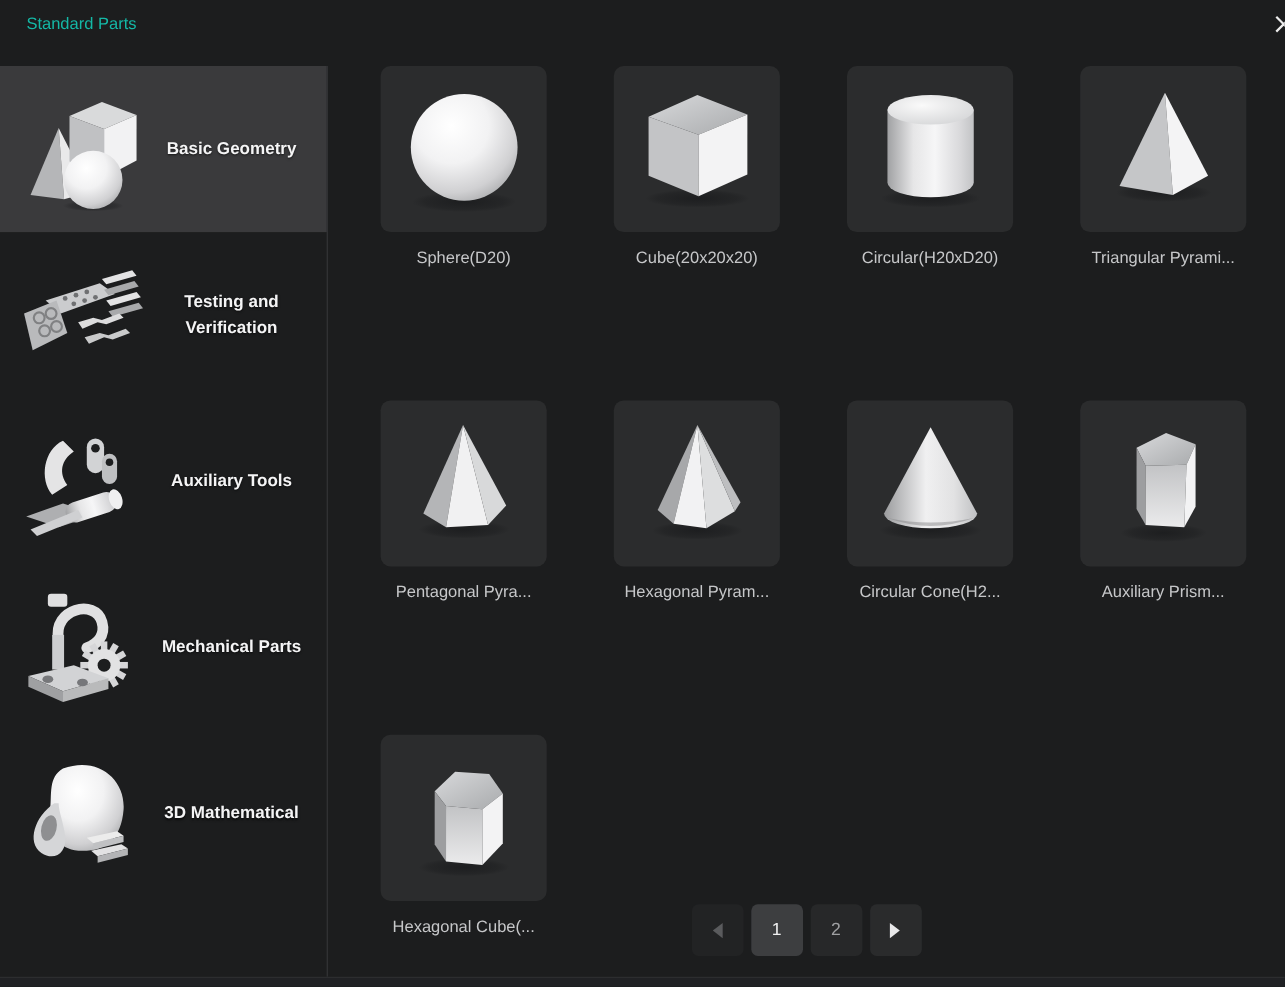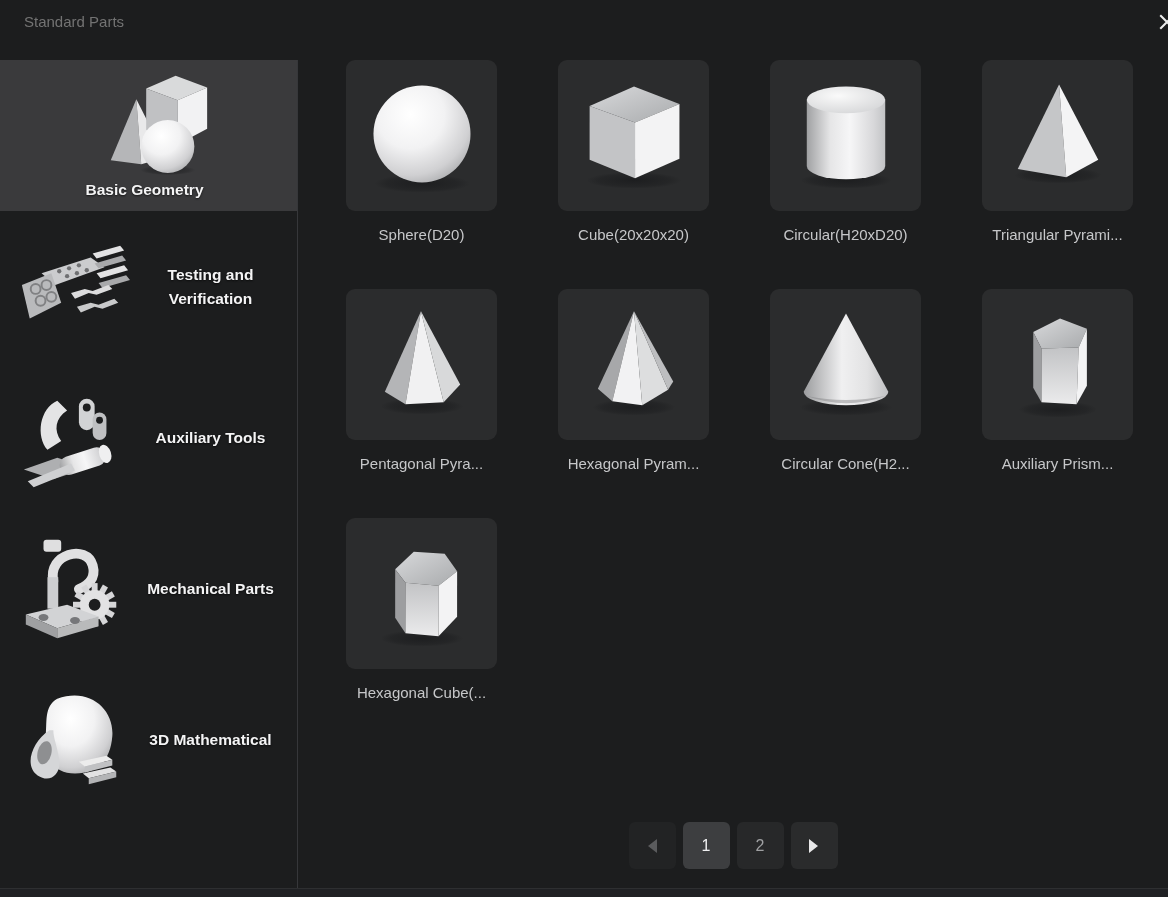--- a/index.html
+++ b/index.html
@@ -4,34 +4,34 @@
 <style>
   html,body{margin:0;padding:0;}
   body{
     width:1168px;height:897px;position:relative;overflow:hidden;
     background:#1c1d1e;
     font-family:"Liberation Sans",sans-serif;
     -webkit-font-smoothing:antialiased;
   }
   
   .titlebar{position:absolute;top:0;left:0;right:0;height:60px;}
-  .title{position:absolute;left:24px;top:13px;font-size:15px;color:#737373;}
+  .title{position:absolute;left:24px;top:13px;font-size:15px;color:#14b8a6;}
   .close{position:absolute;right:-8px;top:13px;width:18px;height:18px;cursor:pointer;}
   
   .sidebar{position:absolute;top:60px;left:0;width:297px;bottom:9px;border-right:1px solid #36373a;}
   .sb-item{height:151px;display:flex;align-items:center;cursor:pointer;}
-  .sb-item.selected{background:#3a3a3c;flex-direction:column;}
+  .sb-item.selected{background:#3a3a3c;}
   .sb-icon{width:118px;height:118px;margin-left:14px;flex:0 0 auto;}
   .sb-icon svg{width:118px;height:118px;display:block;}
   .sb-label{flex:1;text-align:center;font-weight:bold;font-size:15.5px;color:#f4f4f5;
     padding:0 10px 0 2px;line-height:1.5;text-shadow:0 1px 2px rgba(0,0,0,.65);}
   
   .main{position:absolute;top:60px;left:298px;right:0;bottom:9px;}
   .grid{position:absolute;left:48px;top:0;display:grid;grid-template-columns:repeat(4,151px);column-gap:61px;}
-  .cell{height:229px;}
+  .cell{height:304px;}
   .tile{width:151px;height:151px;background:#2b2c2d;border-radius:9px;
     display:flex;align-items:center;justify-content:center;cursor:pointer;}
   .shape-holder{display:flex;}
   .tile svg{width:128px;height:128px;display:block;}
   .tile-label{margin-top:15px;text-align:center;font-size:15px;color:#c6c7c9;white-space:nowrap;}
   
   .pagination{position:absolute;left:0;right:0;top:762px;display:flex;justify-content:center;gap:7px;}
   .page-btn{width:47px;height:47px;border:none;border-radius:6px;padding:0;
     display:flex;align-items:center;justify-content:center;cursor:pointer;
     font-family:inherit;font-size:16px;background:#272829;color:#9fa0a2;}

